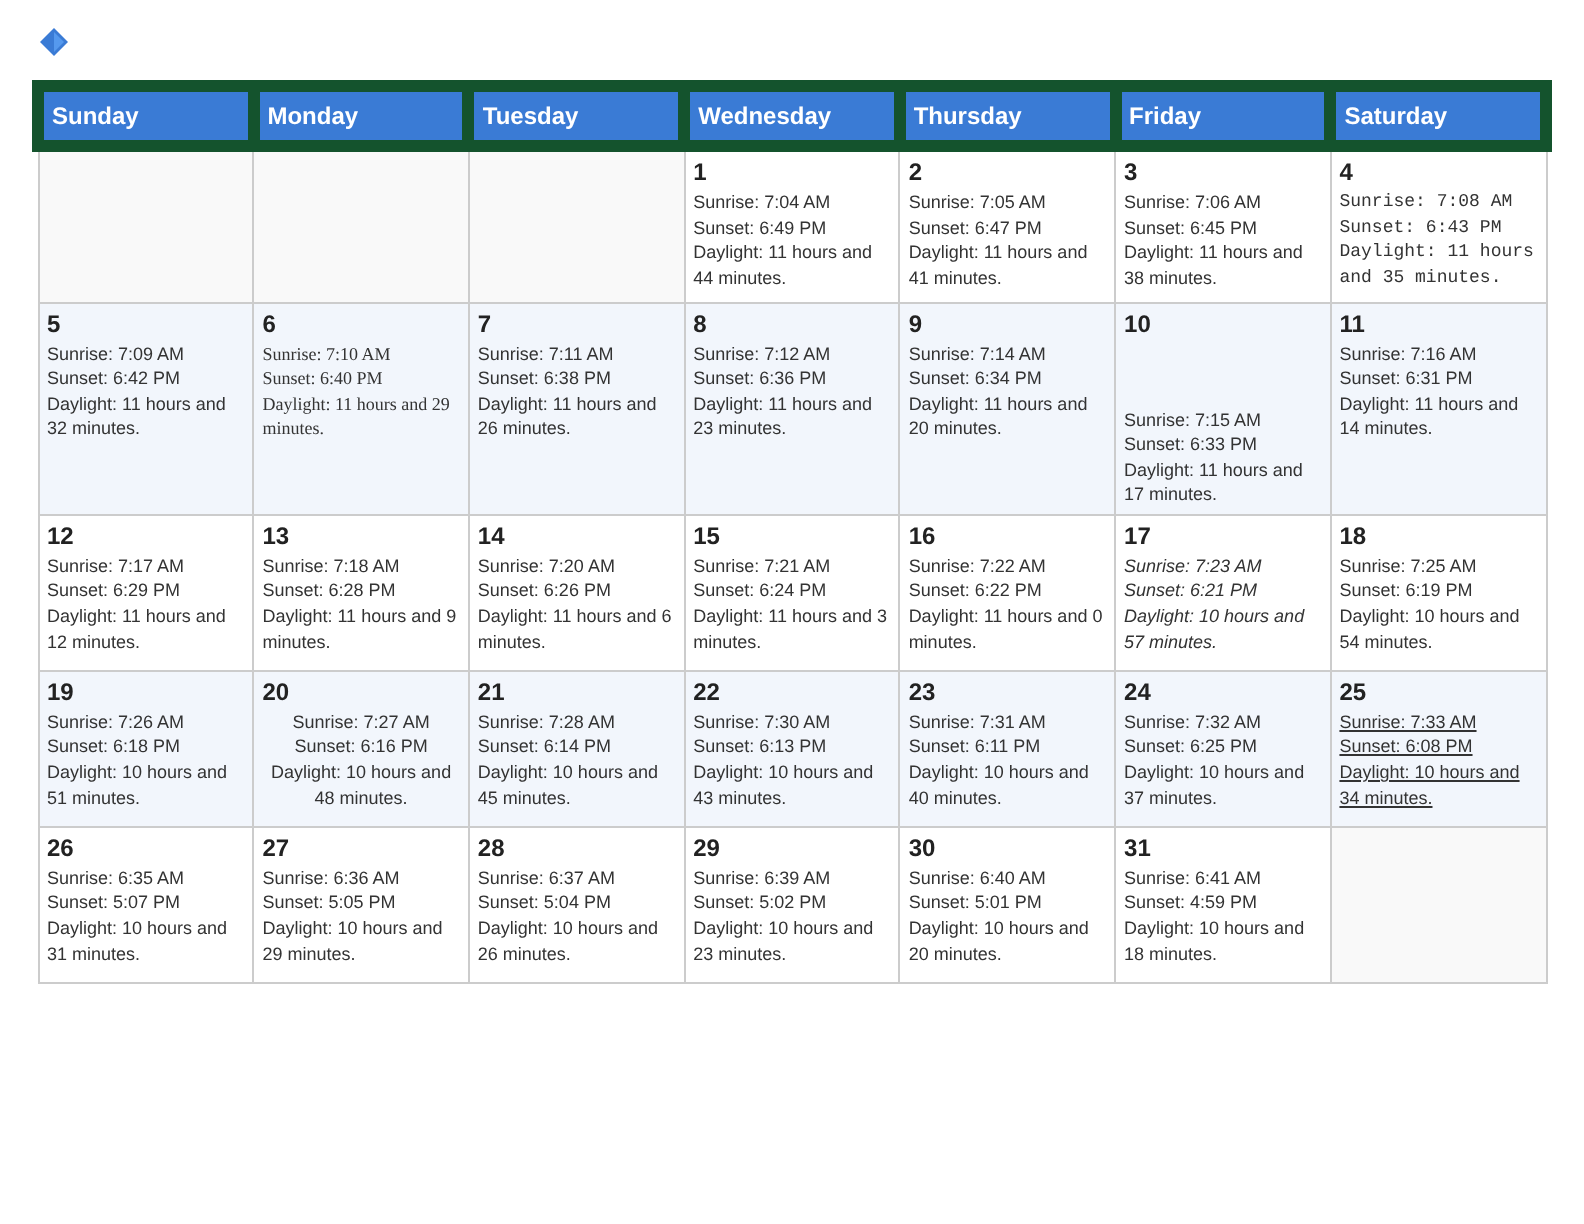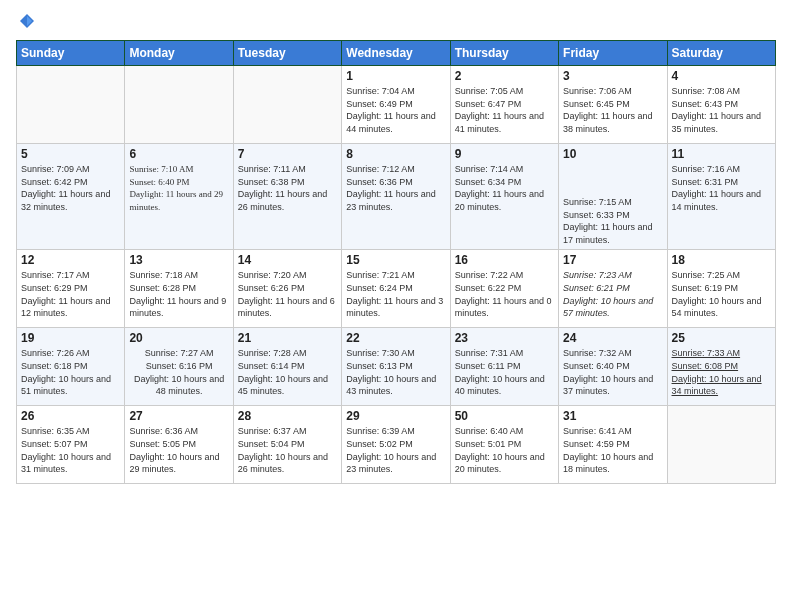--- a/index.html
+++ b/index.html
@@ -67,21 +67,21 @@
       border-collapse: collapse;
       table-layout: fixed;
     }
     .calendar th {
       background: #3a7bd5;
       color: #fff;
       font-size: 12px;
       font-weight: bold;
       padding: 5px 4px;
       text-align: left;
-      border: 1px solid #14532d;
+      border: 6px solid #14532d;
     }
     .calendar td {
       border: 1px solid #ccc;
       vertical-align: top;
       padding: 3px 4px;
       font-size: 9.5px;
       color: #333;
       height: 78px;
       background: #fff;
     }
@@ -157,21 +157,21 @@
 Daylight: 11 hours and 41 minutes.</div>
           </td>
           <td>
             <span class="day-num">3</span>
             <div class="day-info" style="white-space: pre-line;">Sunrise: 7:06 AM
 Sunset: 6:45 PM
 Daylight: 11 hours and 38 minutes.</div>
           </td>
           <td>
             <span class="day-num">4</span>
-            <div class="day-info" style="white-space: pre-line;">Sunrise: 7:08 AM
+            <div class="day-info" style="white-space: pre-line; font-family: Liberation Mono, monospace;">Sunrise: 7:08 AM
 Sunset: 6:43 PM
 Daylight: 11 hours and 35 minutes.</div>
           </td>
         </tr>
         <tr>
           <td>
             <span class="day-num">5</span>
             <div class="day-info" style="white-space: pre-line;">Sunrise: 7:09 AM
 Sunset: 6:42 PM
 Daylight: 11 hours and 32 minutes.</div>
@@ -284,21 +284,21 @@
           </td>
           <td>
             <span class="day-num">23</span>
             <div class="day-info" style="white-space: pre-line;">Sunrise: 7:31 AM
 Sunset: 6:11 PM
 Daylight: 10 hours and 40 minutes.</div>
           </td>
           <td>
             <span class="day-num">24</span>
             <div class="day-info" style="white-space: pre-line;">Sunrise: 7:32 AM
-Sunset: 6:40 PM
+Sunset: 6:25 PM
 Daylight: 10 hours and 37 minutes.</div>
           </td>
           <td>
             <span class="day-num">25</span>
             <div class="day-info" style="white-space: pre-line; text-decoration: underline;">Sunrise: 7:33 AM
 Sunset: 6:08 PM
 Daylight: 10 hours and 34 minutes.</div>
           </td>
         </tr>
         <tr>
@@ -320,21 +320,21 @@
 Sunset: 5:04 PM
 Daylight: 10 hours and 26 minutes.</div>
           </td>
           <td>
             <span class="day-num">29</span>
             <div class="day-info" style="white-space: pre-line;">Sunrise: 6:39 AM
 Sunset: 5:02 PM
 Daylight: 10 hours and 23 minutes.</div>
           </td>
           <td>
-            <span class="day-num">50</span>
+            <span class="day-num">30</span>
             <div class="day-info" style="white-space: pre-line;">Sunrise: 6:40 AM
 Sunset: 5:01 PM
 Daylight: 10 hours and 20 minutes.</div>
           </td>
           <td>
             <span class="day-num">31</span>
             <div class="day-info" style="white-space: pre-line;">Sunrise: 6:41 AM
 Sunset: 4:59 PM
 Daylight: 10 hours and 18 minutes.</div>
           </td>

